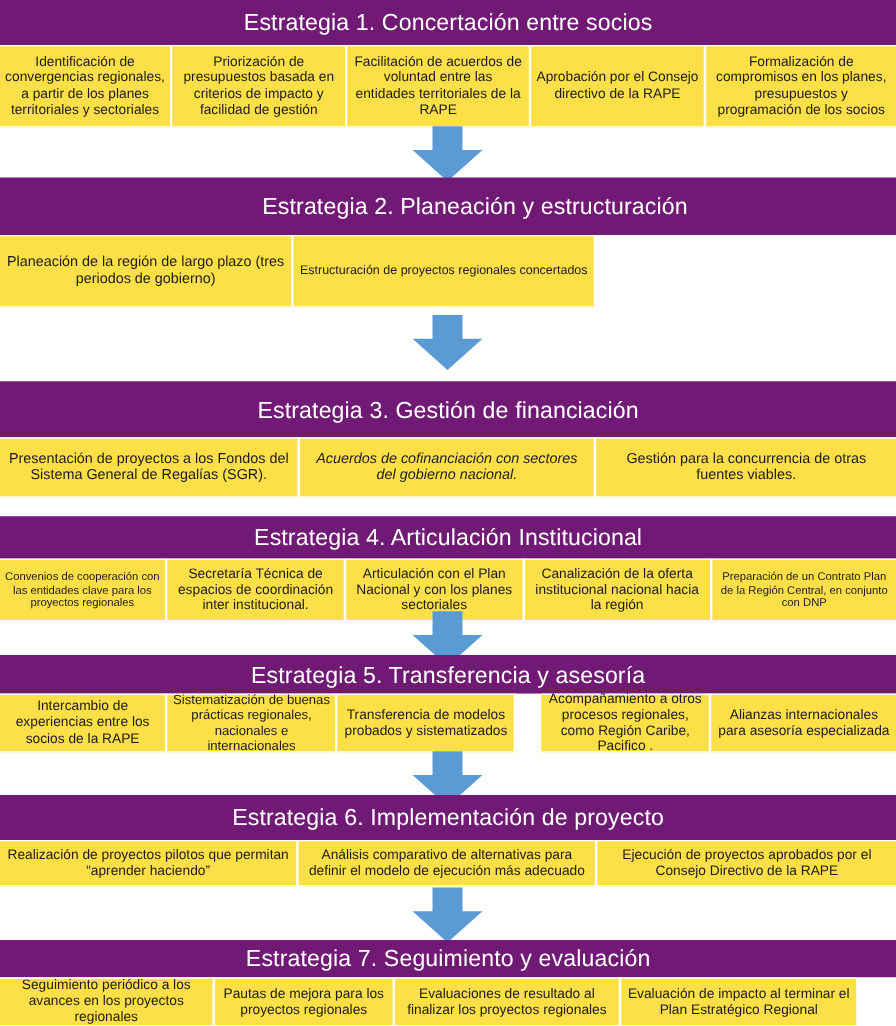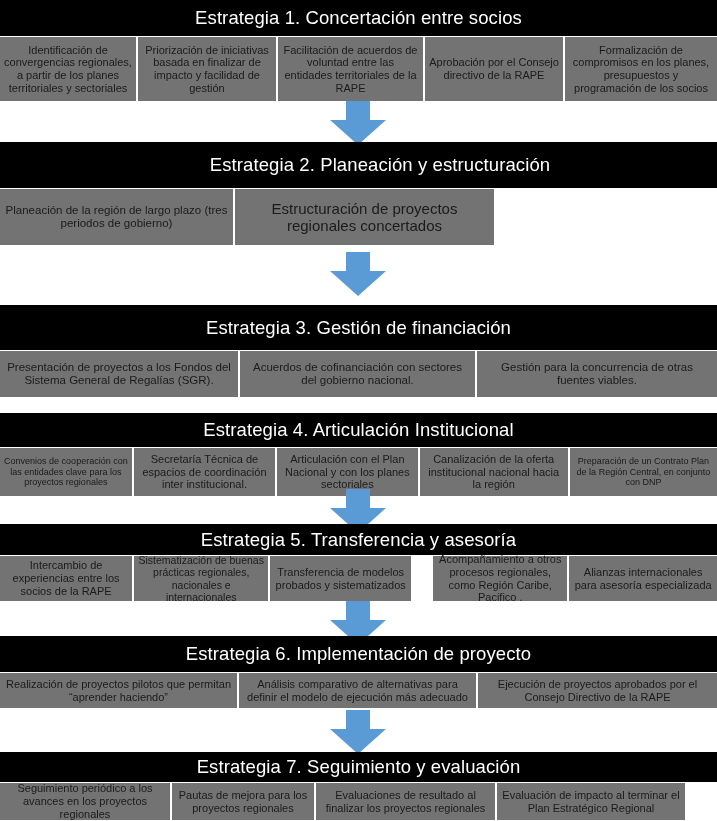--- a/index.html
+++ b/index.html
@@ -19,38 +19,38 @@
     height: 821px;
   }
 
   
   .strategy {
     position: absolute;
     left: 0;
     width: 717px;
   }
   .strategy-header {
-    background: #000000;
+    background: #701a75;
     color: #ffffff;
     text-align: center;
     font-weight: 400;
     letter-spacing: .1px;
     display: flex;
     align-items: center;
     justify-content: center;
     box-sizing: border-box;
   }
   .strategy-cells {
     display: flex;
     width: 717px;
     background: #ffffff;
     box-sizing: border-box;
   }
   .cell {
-    background: #737373;
+    background: #fde047;
     color: #1b1b1b;
     text-align: center;
     display: flex;
     align-items: center;
     justify-content: center;
     box-sizing: border-box;
     padding: 2px 4px;
     border-right: 2px solid #ffffff;
     border-top: 1px solid #ffffff;
     border-bottom: 1px solid #ffffff;
@@ -91,21 +91,21 @@
 
   <div class="strategy" style="top:0px;">
     <div class="strategy-header" style="height:36px;font-size:18.5px;">
       <span>Estrategia 1. Concertación entre socios</span>
     </div>
     <div class="strategy-cells" style="height:66px;">
       <div class="cell" style="width:138px;font-size:11px;">
         <span class="ctxt">Identificación de convergencias regionales, a partir de los planes territoriales y sectoriales</span>
       </div>
       <div class="cell" style="width:140px;font-size:11px;">
-        <span class="ctxt">Priorización de iniciativas basada en finalizar de impacto y facilidad de gestión</span>
+        <span class="ctxt">Priorización de presupuestos basada en criterios de impacto y facilidad de gestión</span>
       </div>
       <div class="cell" style="width:147px;font-size:11px;">
         <span class="ctxt">Facilitación de acuerdos de voluntad entre las entidades territoriales de la RAPE</span>
       </div>
       <div class="cell" style="width:140px;font-size:11px;">
         <span class="ctxt">Aprobación por el Consejo directivo de la RAPE</span>
       </div>
       <div class="cell" style="width:152px;font-size:11px;">
         <span class="ctxt">Formalización de compromisos en los planes, presupuestos y programación de los socios</span>
       </div>
@@ -118,40 +118,40 @@
   </div>
 
   <div class="strategy" style="top:142px;">
     <div class="strategy-header" style="height:46px;font-size:18.5px;padding-left:43px;">
       <span>Estrategia 2. Planeación y estructuración</span>
     </div>
     <div class="strategy-cells" style="height:58px;">
       <div class="cell" style="width:235px;font-size:11.5px;">
         <span class="ctxt">Planeación de la región de largo plazo (tres periodos de gobierno)</span>
       </div>
-      <div class="cell" style="width:259px;font-size:15px;">
+      <div class="cell" style="width:240px;font-size:10px;">
         <span class="ctxt">Estructuración de proyectos regionales concertados</span>
       </div>
     </div>
   </div>
 
   <div class="arrow" style="left:330px;top:252px;">
     <div class="shaft"></div>
     <div class="head"></div>
   </div>
 
   <div class="strategy" style="top:305px;">
     <div class="strategy-header" style="height:45px;font-size:18.5px;">
       <span>Estrategia 3. Gestión de financiación</span>
     </div>
     <div class="strategy-cells" style="height:48px;">
       <div class="cell" style="width:240px;font-size:11.5px;">
         <span class="ctxt">Presentación de proyectos a los Fondos del Sistema General de Regalías (SGR).</span>
       </div>
-      <div class="cell" style="width:237px;font-size:11.5px;">
+      <div class="cell" style="width:237px;font-size:11.5px;font-style:italic;">
         <span class="ctxt">Acuerdos de cofinanciación con sectores del gobierno nacional.</span>
       </div>
       <div class="cell" style="width:240px;font-size:11.5px;">
         <span class="ctxt">Gestión para la concurrencia de otras fuentes viables.</span>
       </div>
     </div>
   </div>
 
   <div class="strategy" style="top:413px;">
     <div class="strategy-header" style="height:34px;font-size:18.5px;">

